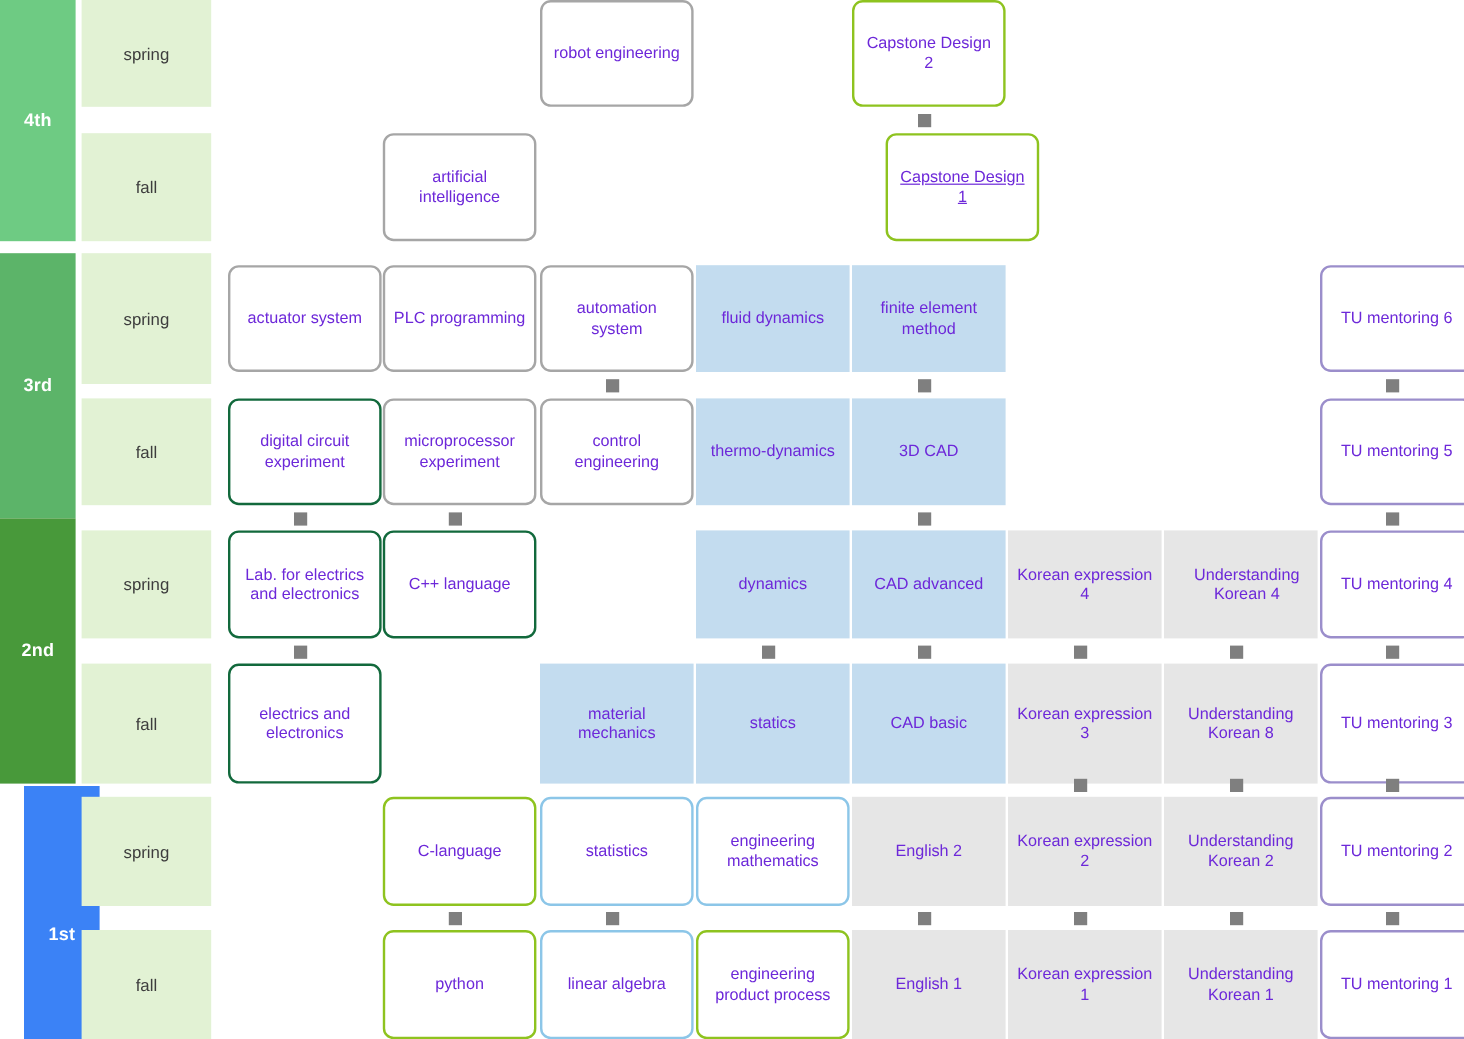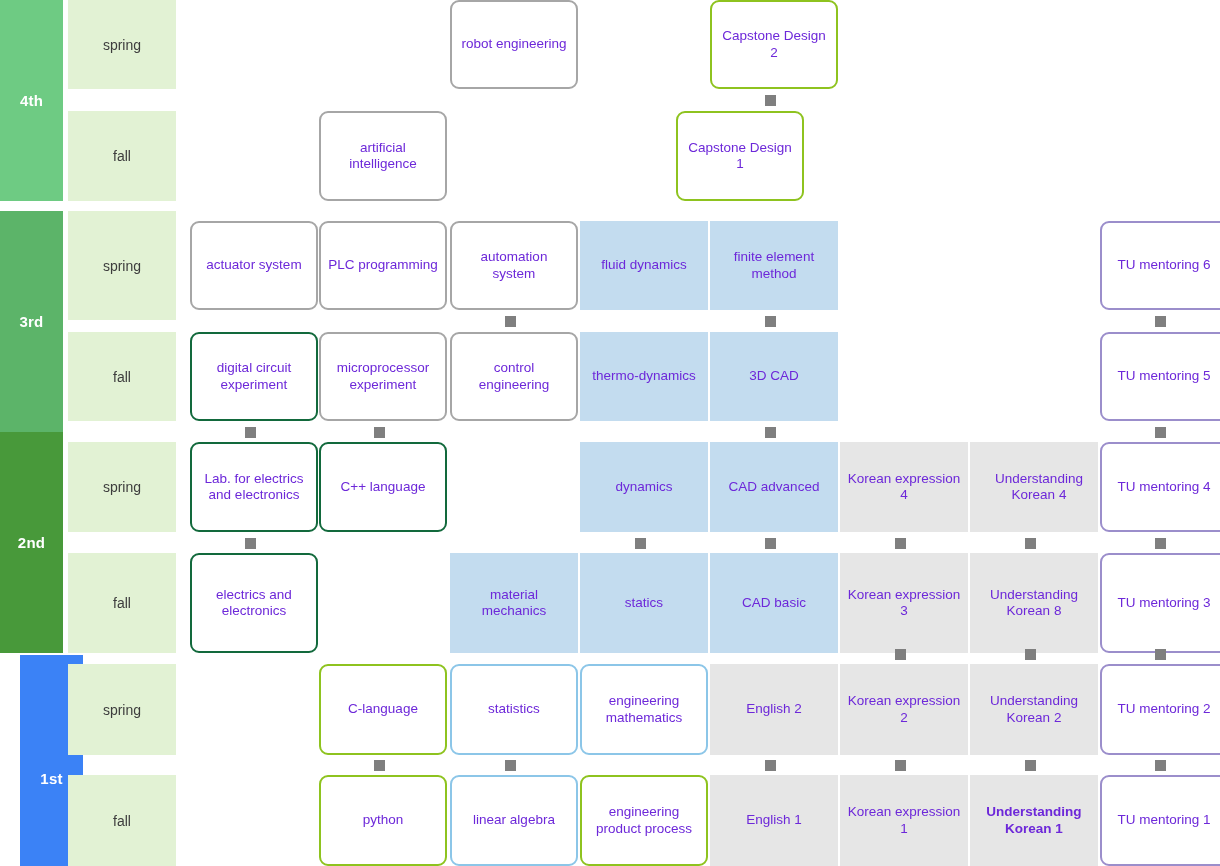--- a/index.html
+++ b/index.html
@@ -129,21 +129,21 @@
   <div id="course-grid">
       <div class="course v-outline" style="left: 450px; top: 0px; height: 89px;">
         <span>robot engineering</span>
       </div>
       <div class="course v-outline-lime" style="left: 710px; top: 0px; height: 89px;">
         <span>Capstone Design 2</span>
       </div>
       <div class="course v-outline" style="left: 319px; top: 111px; height: 90px;">
         <span>artificial intelligence</span>
       </div>
-      <div class="course v-outline-lime" style="left: 676px; top: 111px; height: 90px;">
+      <div class="course v-outline-lime" style="left: 738px; top: 111px; height: 90px; text-decoration: underline;">
         <span>Capstone Design 1</span>
       </div>
       <div class="course v-outline" style="left: 190px; top: 221px; height: 89px;">
         <span>actuator system</span>
       </div>
       <div class="course v-outline" style="left: 319px; top: 221px; height: 89px;">
         <span>PLC programming</span>
       </div>
       <div class="course v-outline" style="left: 450px; top: 221px; height: 89px;">
         <span>automation system</span>
@@ -246,21 +246,21 @@
       </div>
       <div class="course v-outline-lime" style="left: 580px; top: 775px; height: 91px;">
         <span>engineering product process</span>
       </div>
       <div class="course v-fill-gray" style="left: 710px; top: 775px; height: 91px;">
         <span>English 1</span>
       </div>
       <div class="course v-fill-gray" style="left: 840px; top: 775px; height: 91px;">
         <span>Korean expression 1</span>
       </div>
-      <div class="course v-fill-gray" style="left: 970px; top: 775px; height: 91px; font-weight: bold;">
+      <div class="course v-fill-gray" style="left: 970px; top: 775px; height: 91px;">
         <span>Understanding Korean 1</span>
       </div>
       <div class="course v-outline-purple" style="left: 1100px; top: 775px; height: 91px;">
         <span>TU mentoring 1</span>
       </div>
     </div>
   <div id="connector-layer">
       <div class="connector" style="left: 765px; top: 95px;"></div>
       <div class="connector" style="left: 505px; top: 316px;"></div>
       <div class="connector" style="left: 765px; top: 316px;"></div>

